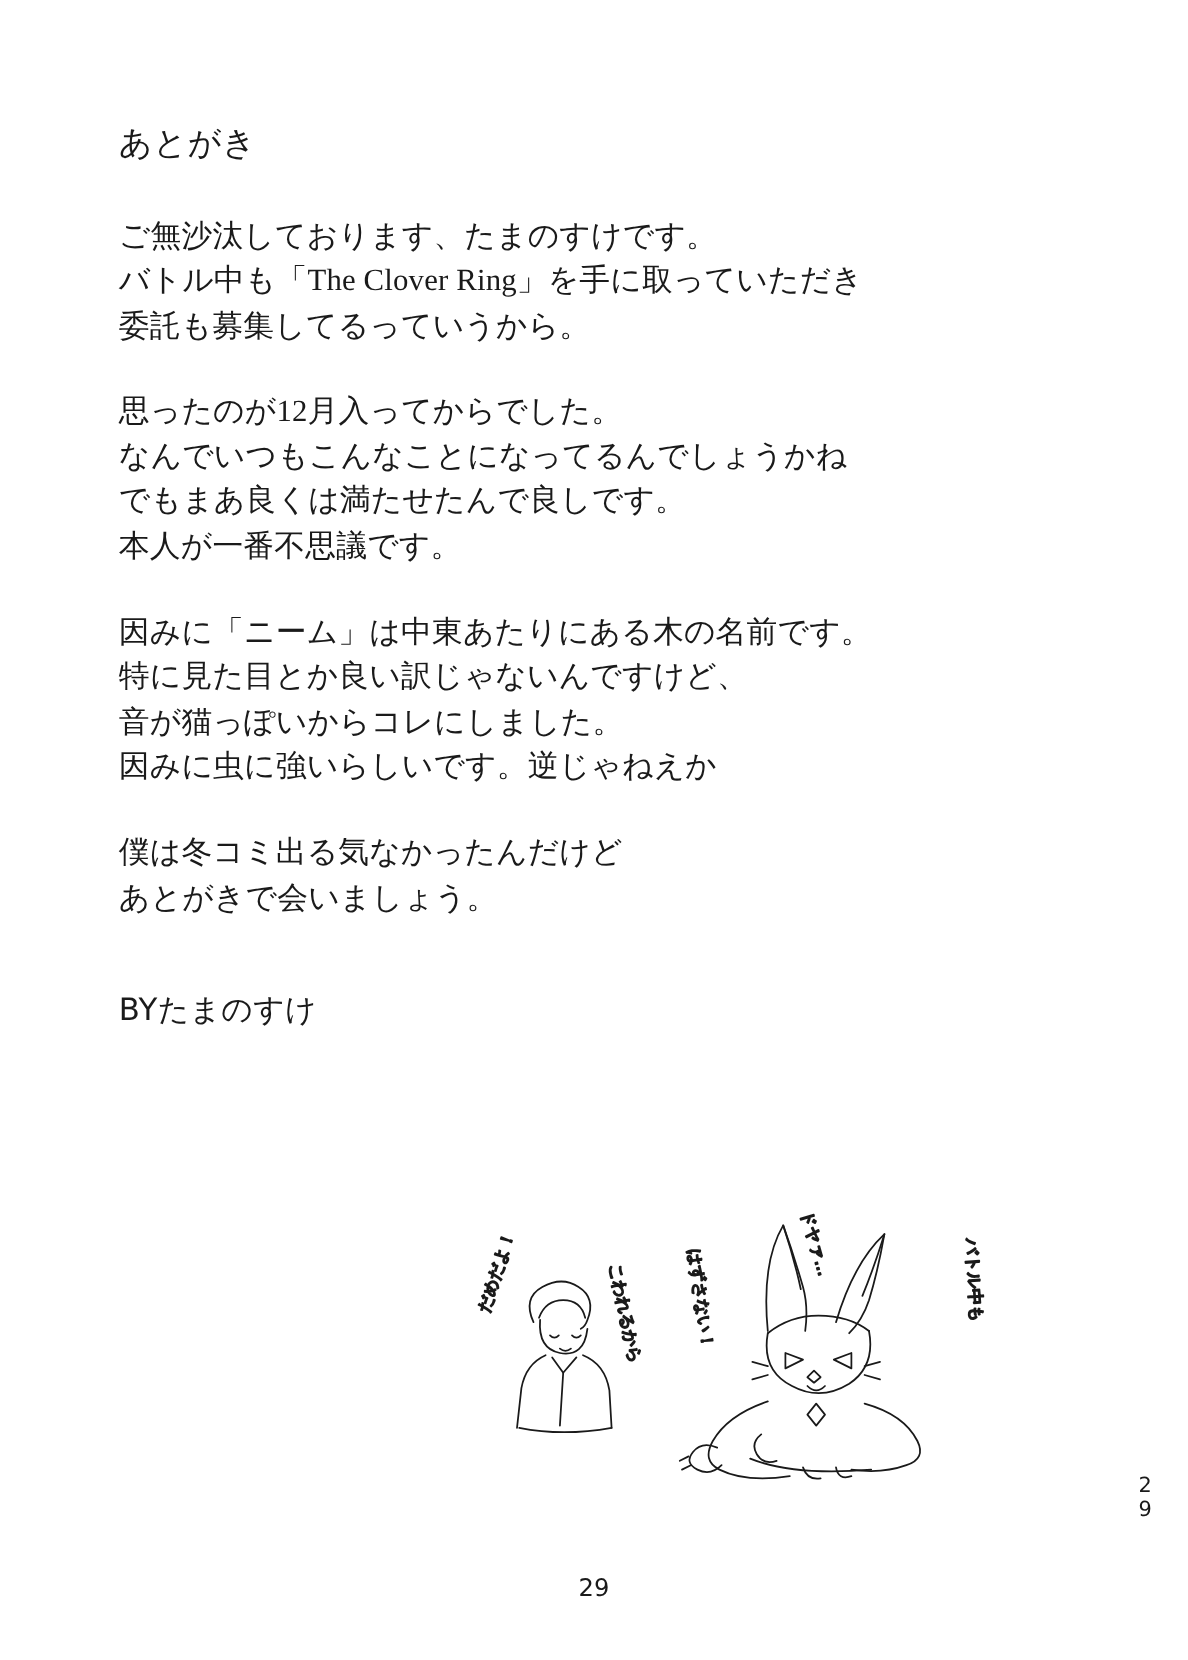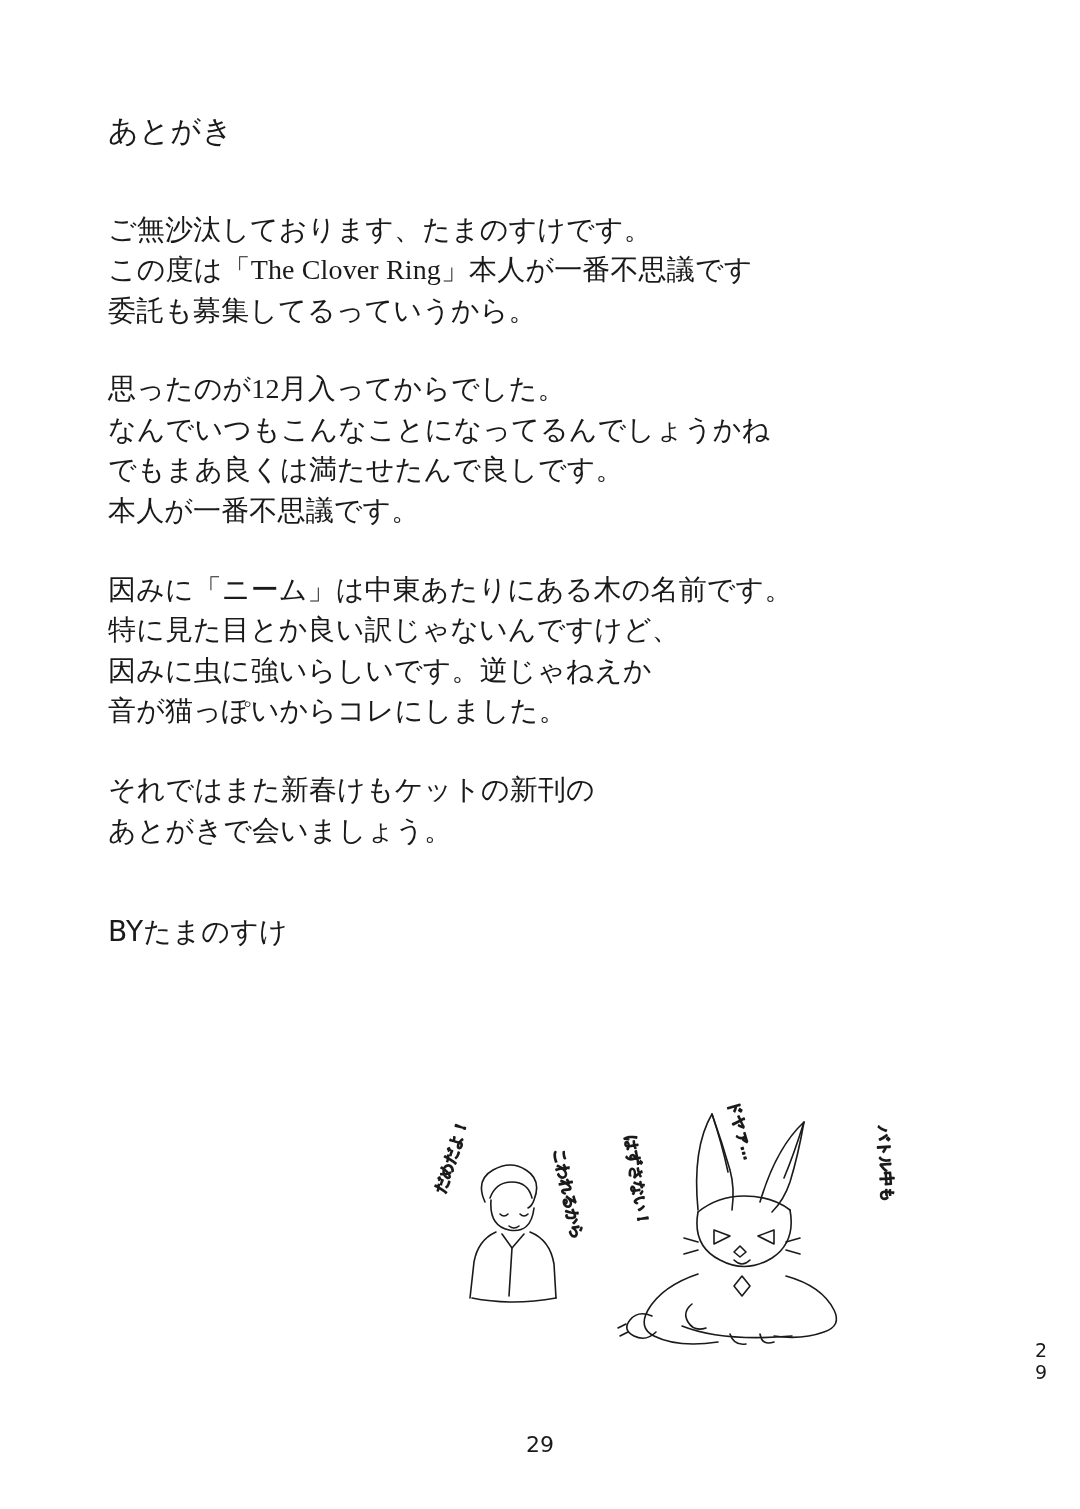--- a/index.html
+++ b/index.html
@@ -21,21 +21,21 @@
   .content {
     position: absolute;
     left: 108px;
     top: 112px;
     width: 860px;
   }
   .afterword-title {
     font-size: 30px;
     line-height: 1.25;
     letter-spacing: 0.02em;
-    margin: 0 0 60px 0;
+    margin: 0 0 46px 0;
     font-weight: 400;
   }
   .para {
     margin: 0 0 38px 0;
     font-family: Liberation Serif, serif;
   }
   .para:last-child {
     margin-bottom: 0;
   }
   .line {
@@ -91,41 +91,41 @@
 <body>
 
 <div class="page">
 
   <div class="content">
 
     <h1 class="afterword-title">あとがき</h1>
 
     <div class="para">
       <div class="line">ご無沙汰しております、たまのすけです。</div>
-      <div class="line">この度は「The Clover Ring」本人が一番不思議です</div>
+      <div class="line">バトル中も「The Clover Ring」を手に取っていただき</div>
       <div class="line">委託も募集してるっていうから。</div>
     </div>
 
 
     <div class="para">
       <div class="line">思ったのが12月入ってからでした。</div>
       <div class="line">なんでいつもこんなことになってるんでしょうかね</div>
       <div class="line">でもまあ良くは満たせたんで良しです。</div>
       <div class="line">本人が一番不思議です。</div>
     </div>
 
     <div class="para">
       <div class="line">因みに「ニーム」は中東あたりにある木の名前です。</div>
       <div class="line">特に見た目とか良い訳じゃないんですけど、</div>
+      <div class="line">音が猫っぽいからコレにしました。</div>
       <div class="line">因みに虫に強いらしいです。逆じゃねえか</div>
-      <div class="line">音が猫っぽいからコレにしました。</div>
-    </div>
-
-    <div class="para">
-      <div class="line">それではまた新春けもケットの新刊の</div>
+    </div>
+
+    <div class="para">
+      <div class="line">僕は冬コミ出る気なかったんだけど</div>
       <div class="line">あとがきで会いましょう。</div>
     </div>
 
     <div class="signature">BYたまのすけ</div>
 
   </div>
 
   <div class="sketch-area">
     <svg width="520" height="260" viewBox="0 0 520 260" fill="none" stroke="#1a1a1a" stroke-width="1.6" stroke-linecap="round" stroke-linejoin="round">
 

